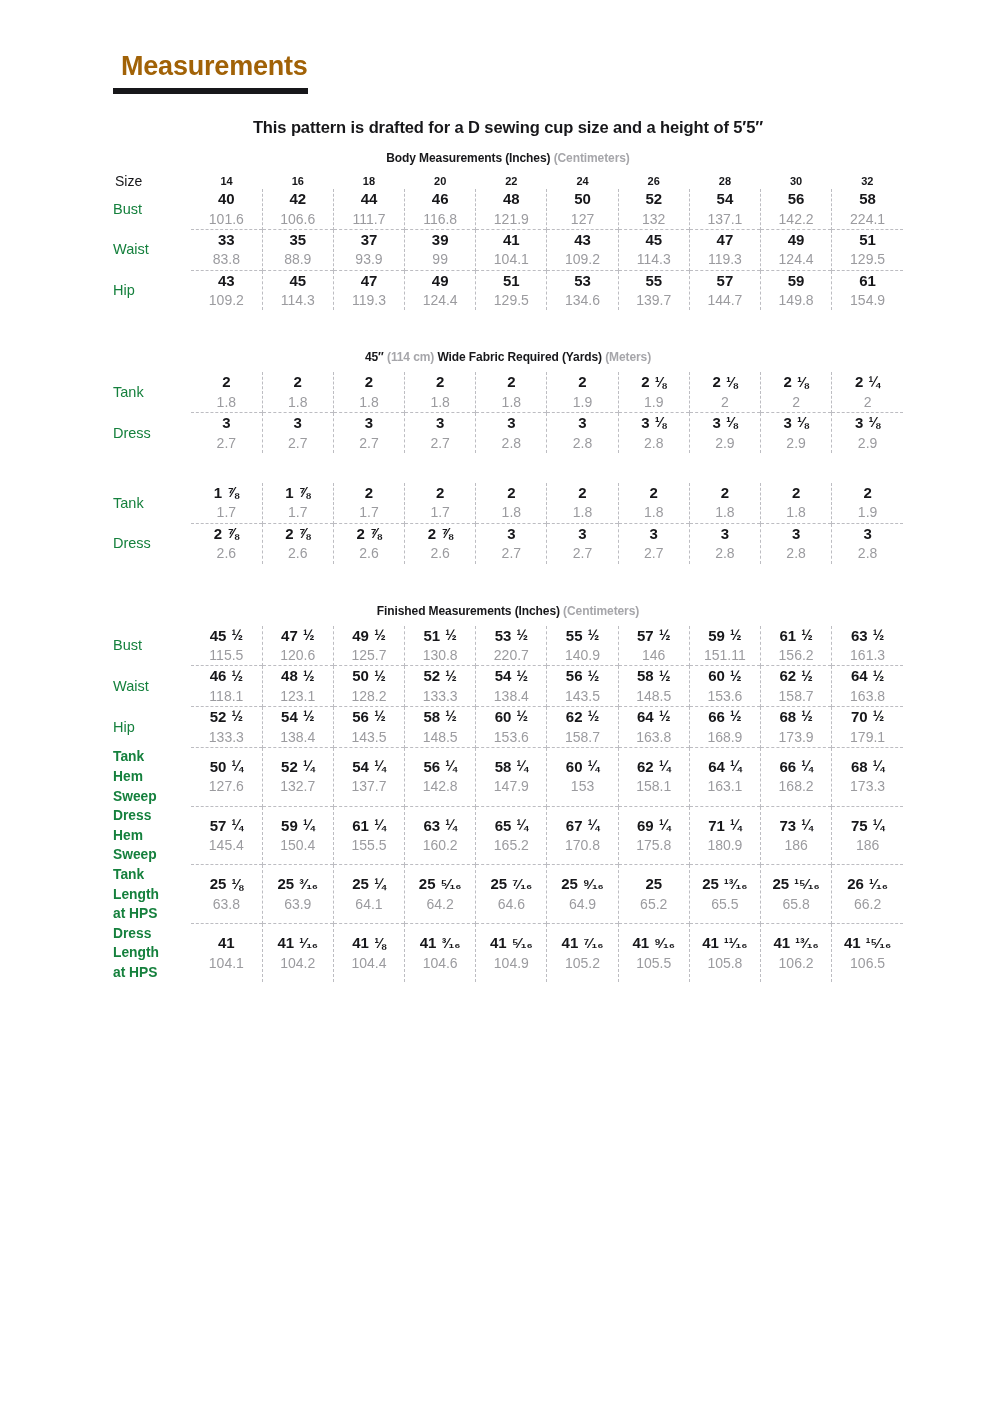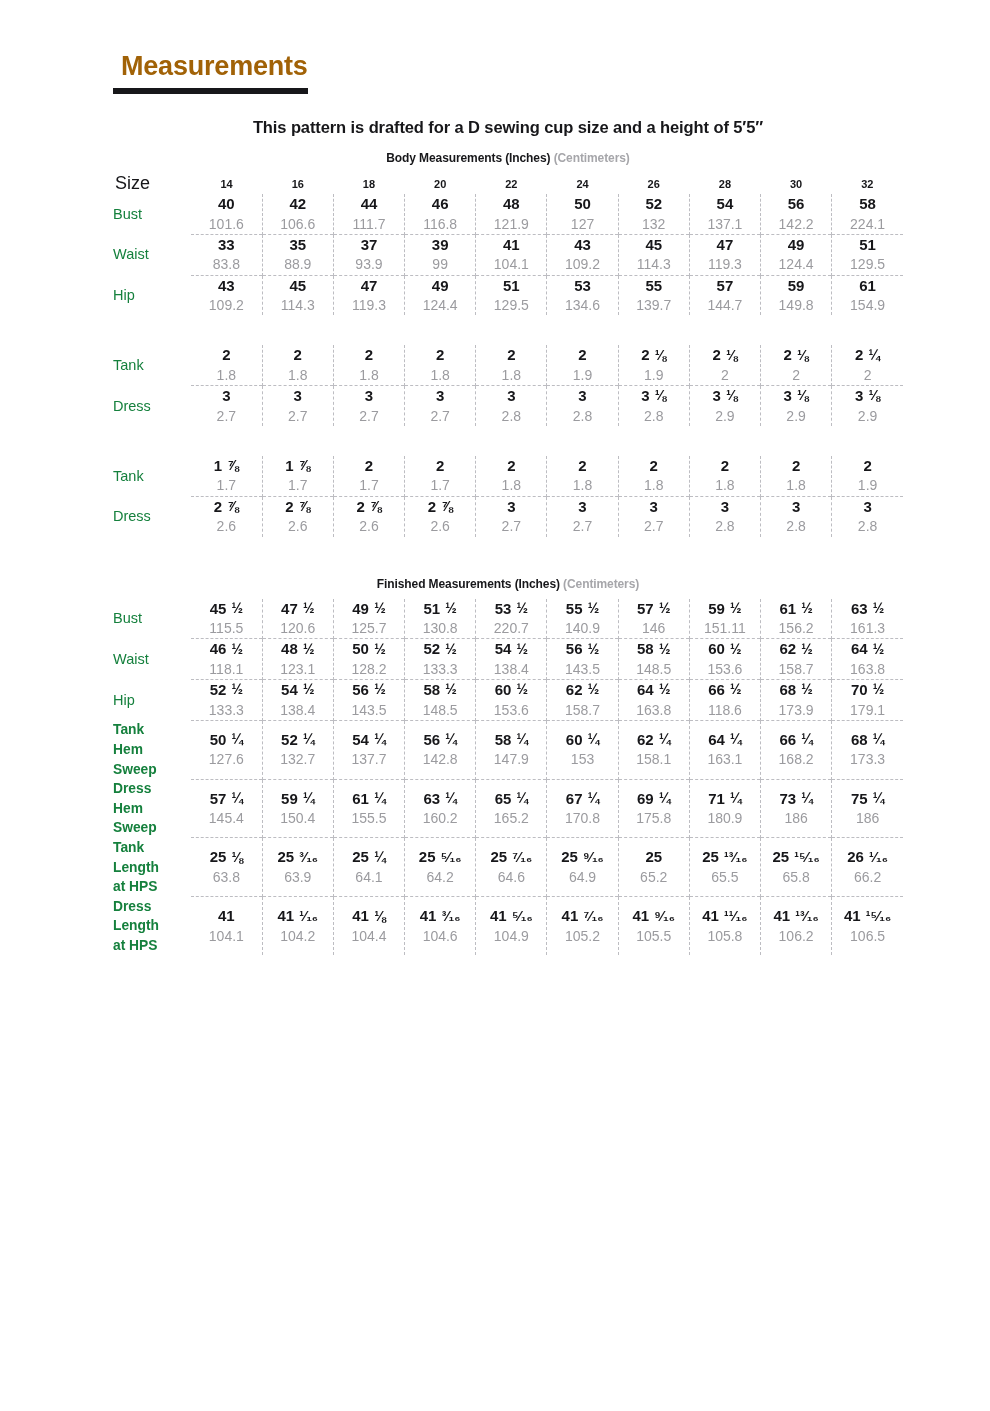--- a/index.html
+++ b/index.html
@@ -72,21 +72,21 @@
     font-size: 11px;
     font-weight: 700;
     color: #17171a;
     text-align: center;
     padding: 4px 0 8px 0;
     border: none;
   }
   .hdr-row th.lab {
     text-align: left;
     font-weight: 400;
-    font-size: 18px;
+    font-size: 14px;
     padding-left: 2px;
   }
 
   td.rowlab {
     text-align: left;
     font-size: 14.5px;
     font-weight: 400;
     color: #15803d;
     vertical-align: middle;
     padding-left: 2px;
@@ -298,20 +298,21 @@
                 <span class="metric">149.8</span>
               </td>
               <td class="cell">
                 <span class="imperial">61</span>
                 <span class="metric">154.9</span>
               </td>
             </tr>
           </tbody>
         </table>
         <div class="gap-md"></div>
+        <div class="section-title"><span>45″ </span><span class="muted">(114 cm) </span><span>Wide Fabric Required (Yards) </span><span class="muted">(Meters)</span></div>
         <table class="mtable">
           <colgroup>
             <col class="lab">
             <col>
             <col>
             <col>
             <col>
             <col>
             <col>
             <col>
@@ -640,21 +641,21 @@
               <td class="cell">
                 <span class="imperial">62 <span class="frac">½</span></span>
                 <span class="metric">158.7</span>
               </td>
               <td class="cell">
                 <span class="imperial">64 <span class="frac">½</span></span>
                 <span class="metric">163.8</span>
               </td>
               <td class="cell">
                 <span class="imperial">66 <span class="frac">½</span></span>
-                <span class="metric">118.6</span>
+                <span class="metric">168.9</span>
               </td>
               <td class="cell">
                 <span class="imperial">68 <span class="frac">½</span></span>
                 <span class="metric">173.9</span>
               </td>
               <td class="cell">
                 <span class="imperial">70 <span class="frac">½</span></span>
                 <span class="metric">179.1</span>
               </td>
             </tr>

